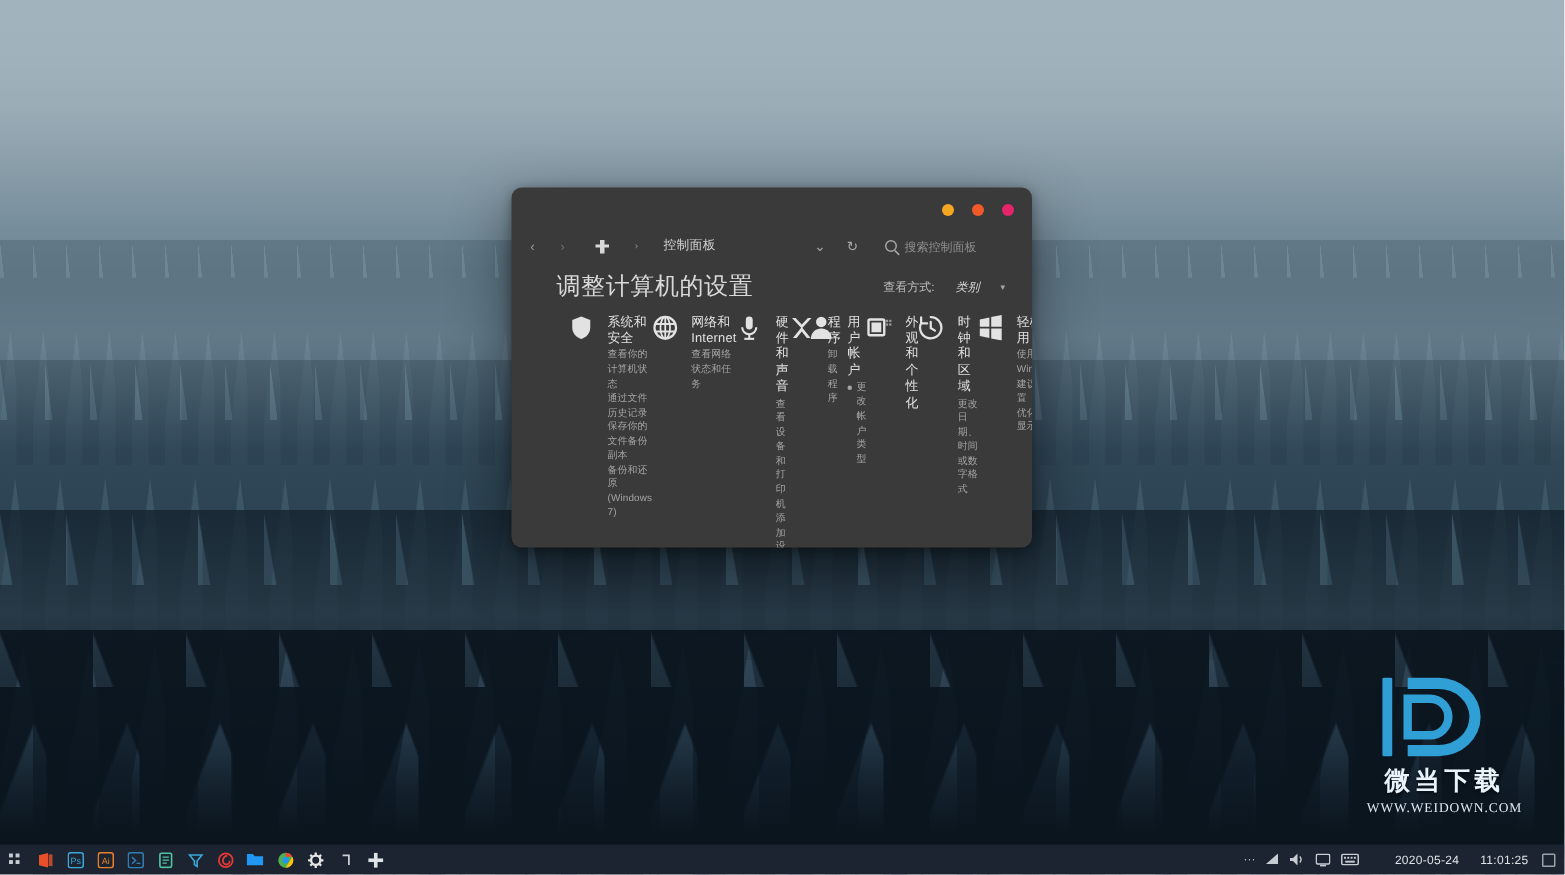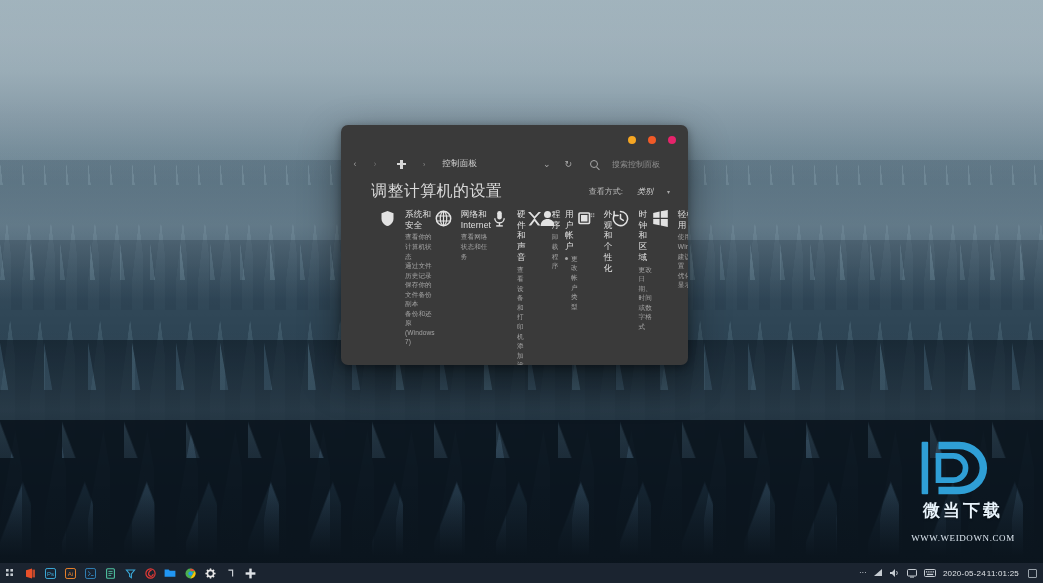--- a/index.html
+++ b/index.html
@@ -167,21 +167,21 @@
   .toolbar-spacer { flex: 1; }
 
   .tb-icon {
     color: #a9a9a9;
     font-size: 9px;
     margin-left: 14px;
     line-height: 1;
     display: flex; align-items: center;
   }
   .search-box {
-    display: flex; align-items: center; gap: 14px;
+    display: flex; align-items: center; gap: 5px;
     margin-left: 18px;
     width: 88px;
   }
   .search-glyph {
     width: 8px; height: 8px;
     border: 1.1px solid #a5a5a5;
     border-radius: 50%;
     position: relative;
     flex: none;
   }
@@ -283,21 +283,21 @@
     color: #e8f3fb;
     letter-spacing: 3px;
     margin-top: 2px;
     text-shadow: 0 1px 2px rgba(0,0,0,.5);
   }
   .wm-url {
     font-family: "Liberation Serif", "DejaVu Serif", serif;
     font-size: 9px;
     color: #dfe9f2;
     letter-spacing: .6px;
-    margin-top: 11px;
+    margin-top: 1px;
   }
 
   
   #taskbar {
     position: absolute;
     left: 0; right: 0; bottom: 0;
     height: 20px;
     background: #1b2430;
     display: flex;
     align-items: center;
@@ -318,25 +318,26 @@
     padding-right: 6px;
     height: 20px;
   }
   .tray-icon {
     display: flex; align-items: center; justify-content: center;
     color: #c6ccd2;
     font-size: 8px;
     line-height: 1;
   }
   .tb-clock {
-    display: flex; align-items: center; gap: 1px;
+    display: flex; align-items: center; gap: 14px;
     font-size: 8px;
     color: #dfe3e7;
     letter-spacing: .2px;
     white-space: nowrap;
+    margin-left: 17px;
   }
   .show-desktop {
     width: 9px; height: 9px;
     border: 1px solid #9aa3ab;
     border-radius: 1px;
     margin-left: 2px;
     flex: none;
   }
 </style>
 </head>

